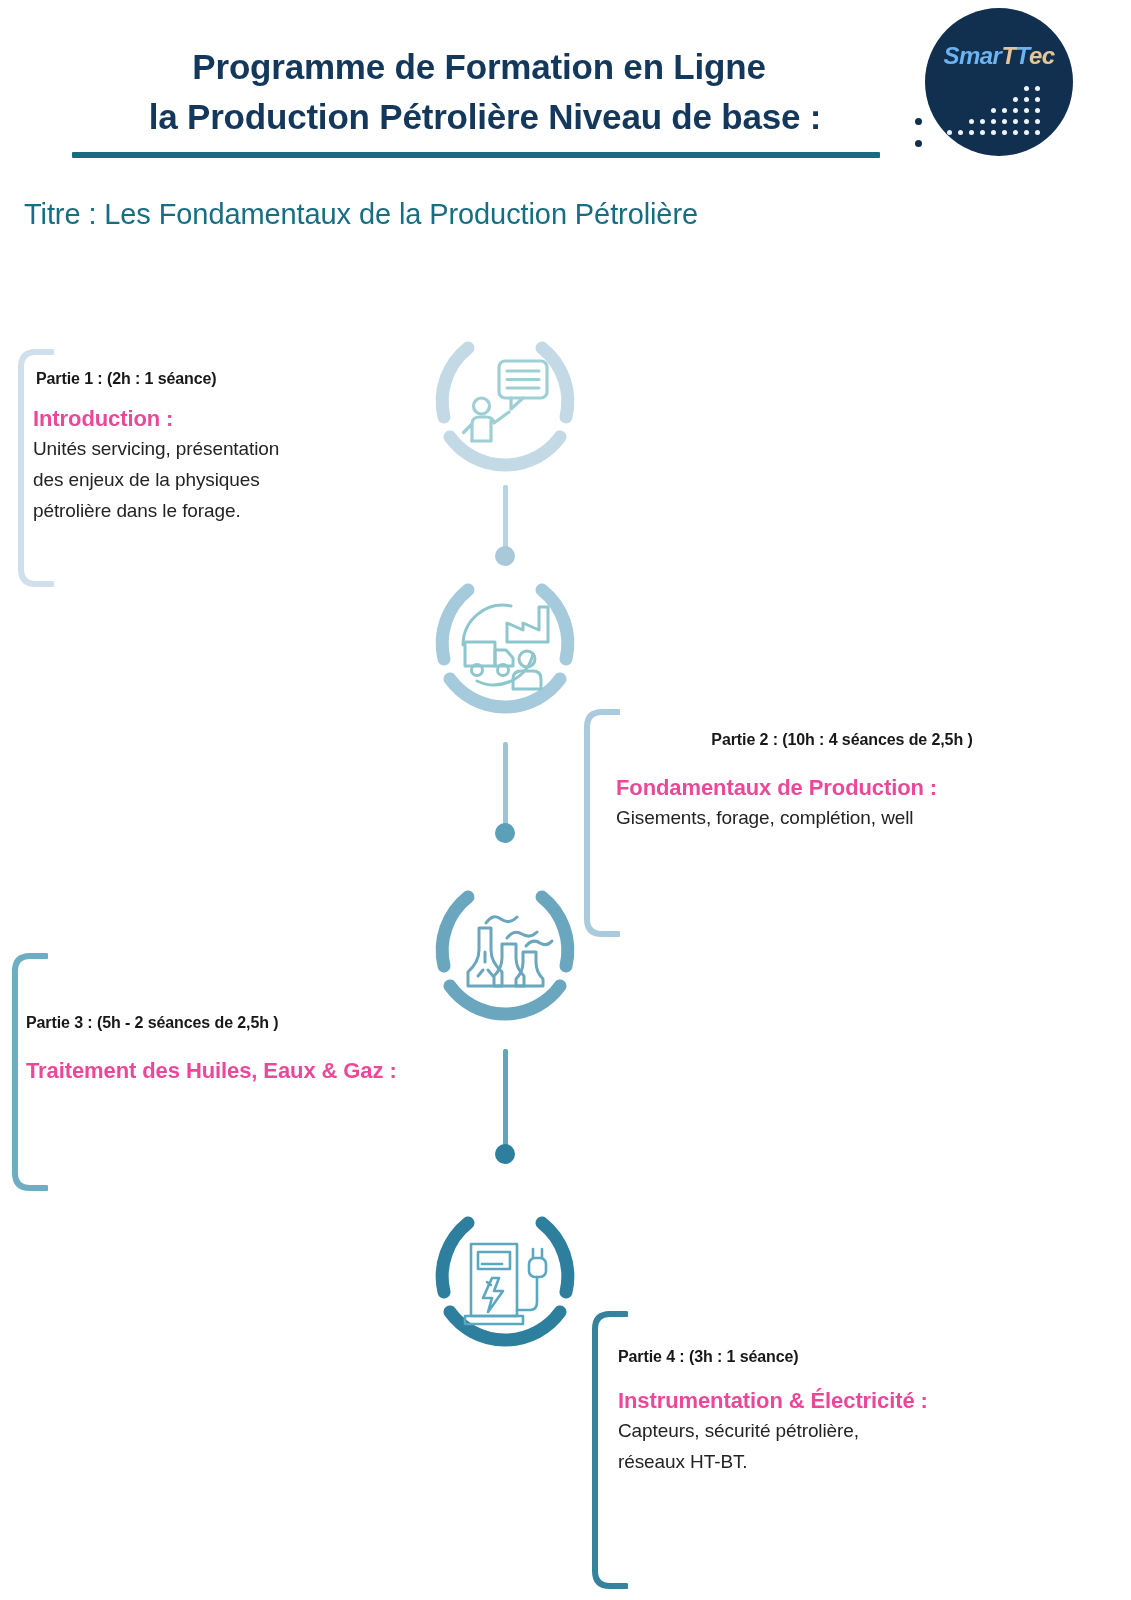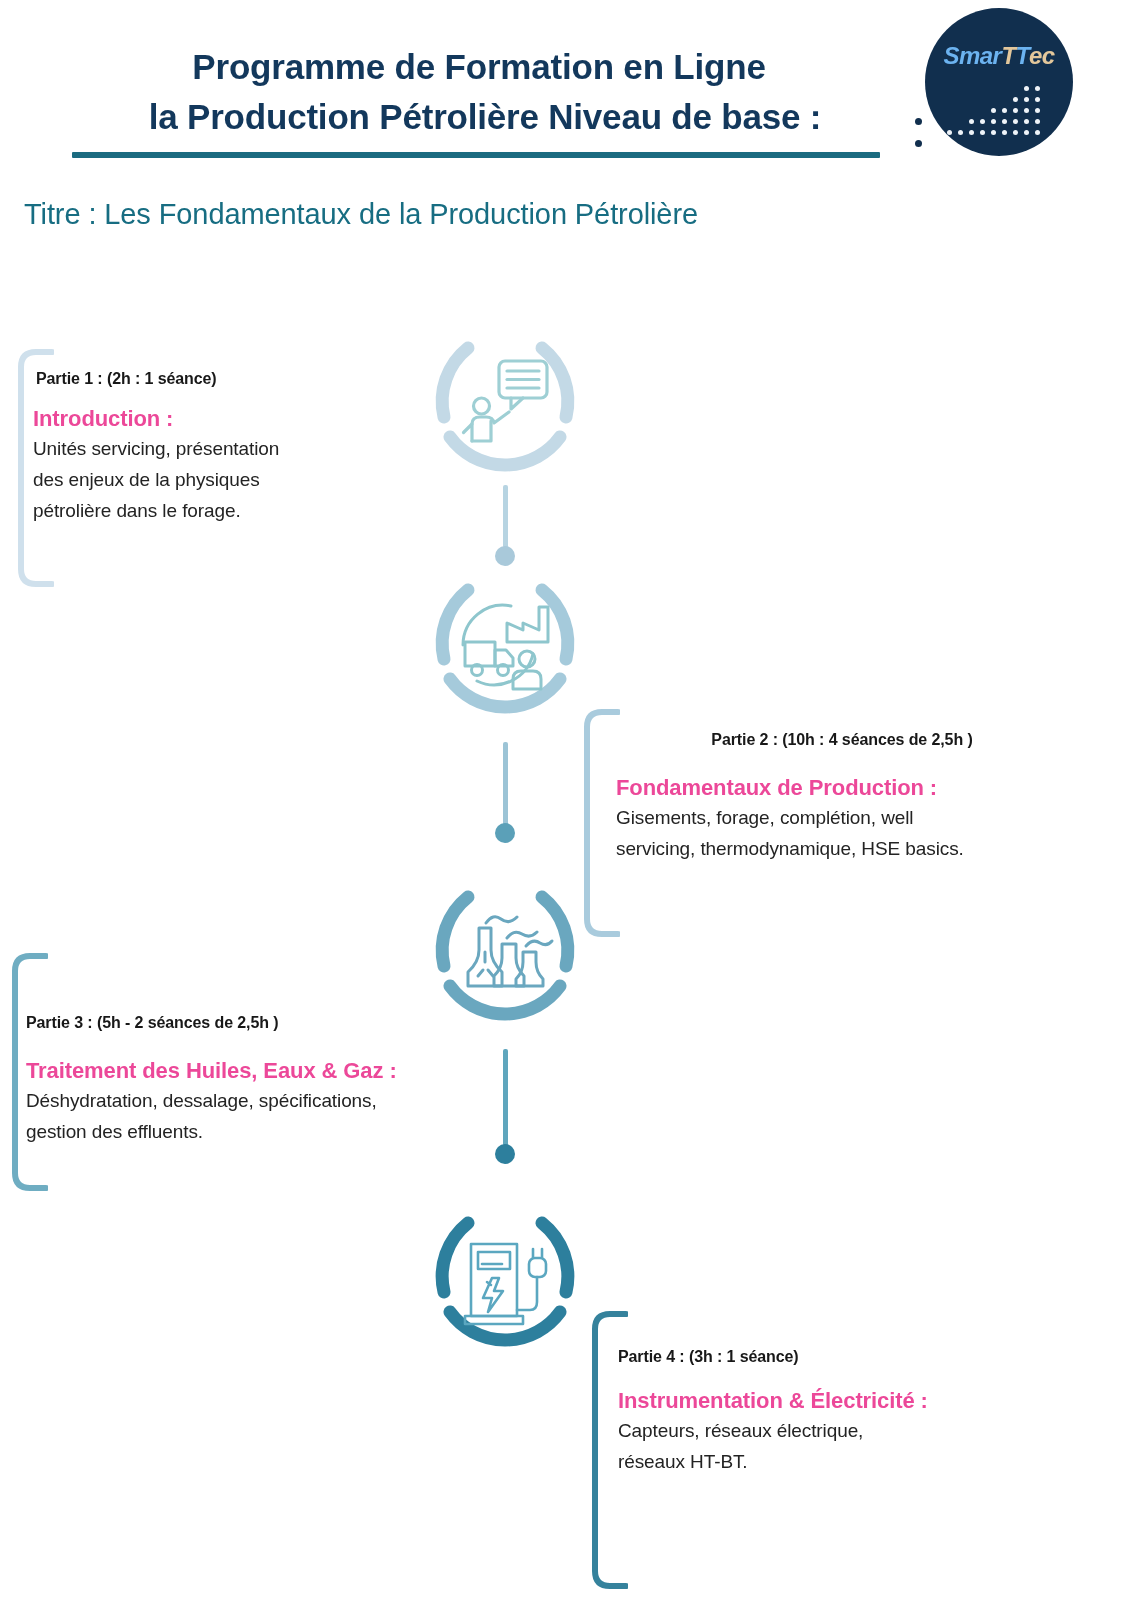--- a/index.html
+++ b/index.html
@@ -347,44 +347,39 @@
 
 <div class="card" style="left:580px;top:708px;width:500px;height:230px;">
   <svg class="bracket" width="40" height="230" viewBox="0 0 40 230">
     <path d="M 38 4 L 22 4 Q 7 4 7 19 L 7 211 Q 7 226 22 226 L 38 226" fill="none" stroke="#a9cbdd" stroke-width="6" stroke-linecap="round"></path>
   </svg>
   <div class="card-body" style="left:24px;top:23px;width:476px;">
     <div class="part-head" style="margin-bottom:26px;text-align:center;">Partie 2 : (10h : 4 séances de 2,5h )</div>
     <div class="part-sub" style="margin-left:12px;">Fondamentaux de Production :</div>
     <div class="part-text" style="margin-left:12px;">
       <div>Gisements, forage, complétion, well</div>
-      <div>servicing, thermodynamique, HSE basics.</div>
     </div>
   </div>
 </div>
 
 <div class="card" style="left:8px;top:952px;width:490px;height:240px;">
   <svg class="bracket" width="40" height="240" viewBox="0 0 40 240">
     <path d="M 38 4 L 22 4 Q 7 4 7 19 L 7 221 Q 7 236 22 236 L 38 236" fill="none" stroke="#6fadc2" stroke-width="6" stroke-linecap="round"></path>
   </svg>
   <div class="card-body" style="left:18px;top:62px;width:470px;">
     <div class="part-head" style="margin-bottom:26px;">Partie 3 :   (5h - 2 séances de 2,5h )</div>
     <div class="part-sub">Traitement des Huiles, Eaux &amp; Gaz  :</div>
-    <div class="part-text">
-      <div>Déshydratation, dessalage, spécifications,</div>
-      <div>gestion des effluents.</div>
-    </div>
   </div>
 </div>
 
 <div class="card" style="left:588px;top:1310px;width:460px;height:280px;">
   <svg class="bracket" width="40" height="280" viewBox="0 0 40 280">
     <path d="M 38 4 L 22 4 Q 7 4 7 19 L 7 261 Q 7 276 22 276 L 38 276" fill="none" stroke="#35829c" stroke-width="6" stroke-linecap="round"></path>
   </svg>
   <div class="card-body" style="left:30px;top:38px;width:420px;">
     <div class="part-head" style="margin-bottom:22px;">Partie 4 :  (3h : 1 séance)</div>
     <div class="part-sub">Instrumentation &amp; Électricité :</div>
     <div class="part-text">
-      <div>Capteurs, réseaux électrique,</div>
+      <div>Capteurs, sécurité pétrolière,</div>
       <div>réseaux HT-BT.</div>
     </div>
   </div>
 </div>
 
 </body></html>

